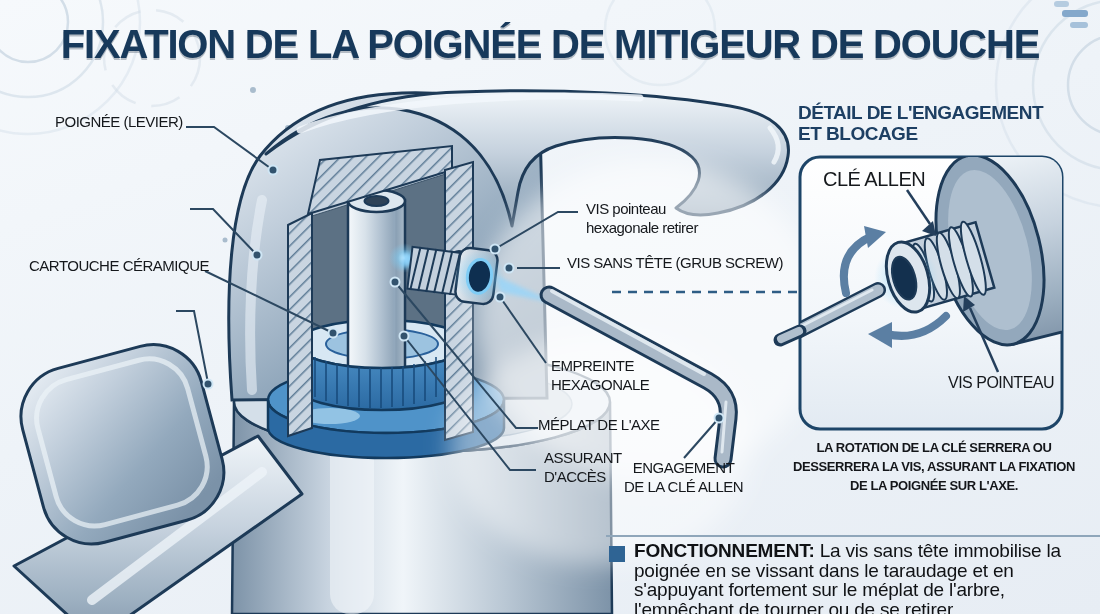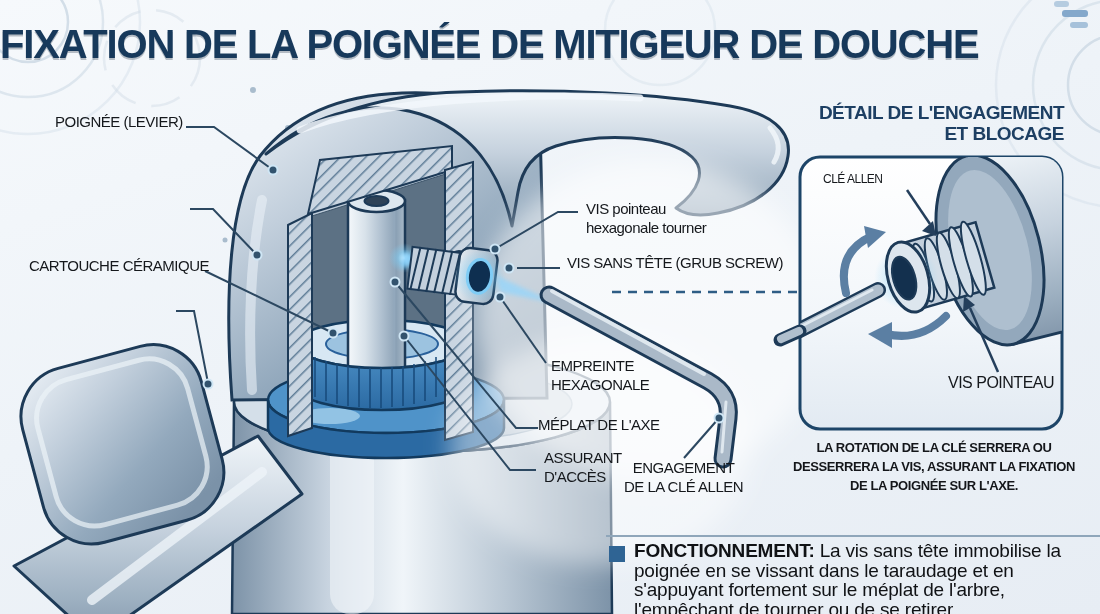--- a/index.html
+++ b/index.html
@@ -4,27 +4,27 @@
 <style>
   html,body{margin:0;padding:0;background:#dfe6ee;}
   #stage{
     position:relative;width:1100px;height:614px;overflow:hidden;
     background:linear-gradient(160deg,#f6f9fc 0%,#eef3f8 45%,#e7edf4 100%);
     font-family:"Liberation Sans",sans-serif;
   }
   #art{position:absolute;left:0;top:0;width:1100px;height:614px;}
   .t{position:absolute;white-space:nowrap;}
   #title{
-    left:0;top:22px;width:1100px;text-align:left;
+    left:0;top:22px;width:1100px;text-align:center;
     font-size:40px;font-weight:bold;letter-spacing:-1.2px;color:#17395b;
     text-shadow:0 2px 0 rgba(13,34,54,.28);
   }
   .lbl{font-size:15px;font-weight:normal;letter-spacing:-0.5px;color:#15181c;line-height:19px;}
   .ctr{text-align:center;}
-  .panelhead{font-size:19px;font-weight:bold;letter-spacing:-0.5px;color:#1d3f63;line-height:21px;text-align:right;white-space:normal;}
+  .panelhead{font-size:19px;font-weight:bold;letter-spacing:-0.5px;color:#1d3f63;line-height:21px;text-align:left;white-space:normal;}
   .caption{font-size:13px;font-weight:bold;letter-spacing:-0.4px;color:#14161a;line-height:19px;text-align:center;white-space:normal;}
   #footer-text{font-size:19px;line-height:19.5px;color:#101215;letter-spacing:-0.2px;white-space:normal;font-weight:normal;}
   #footer-text .b{font-weight:bold;}
   #sep{position:absolute;left:606px;top:535px;width:494px;height:2px;background:#8fa6ba;}
   #bullet{position:absolute;left:609px;top:546px;width:16px;height:16px;background:#2f6494;}
 </style>
 </head>
 <body>
 
 <div id="stage">
@@ -296,39 +296,39 @@
   </g>
 </svg>
 
 <div class="t" id="title">FIXATION DE LA POIGNÉE DE MITIGEUR DE DOUCHE</div>
 
 <div class="t lbl" style="left:55px;top:112px">POIGNÉE (LEVIER)</div>
 <div class="t lbl" style="left:29px;top:256px">CARTOUCHE CÉRAMIQUE</div>
 
 <div class="t lbl" style="left:586px;top:199px">
   <span style="display:block">VIS pointeau</span>
-  <span style="display:block">hexagonale tourner</span>
+  <span style="display:block">hexagonale retirer</span>
 </div>
 <div class="t lbl" style="left:567px;top:253px">VIS SANS TÊTE (GRUB SCREW)</div>
 <div class="t lbl" style="left:551px;top:356px">
   <span style="display:block">EMPREINTE</span>
   <span style="display:block">HEXAGONALE</span>
 </div>
 <div class="t lbl" style="left:538px;top:415px">MÉPLAT DE L'AXE</div>
 <div class="t lbl" style="left:544px;top:448px">
   <span style="display:block">ASSURANT</span>
   <span style="display:block">D'ACCÈS</span>
 </div>
 <div class="t lbl ctr" style="left:616px;top:458px;width:135px">
   <span style="display:block">ENGAGEMENT</span>
   <span style="display:block">DE LA CLÉ ALLEN</span>
 </div>
 
 <div class="t panelhead" style="left:798px;top:102px;width:266px">DÉTAIL DE L'ENGAGEMENT ET BLOCAGE</div>
-<div class="t lbl" style="left:823px;top:170px;font-size:12px">CLÉ ALLEN</div>
+<div class="t lbl" style="left:823px;top:170px;font-size:20px">CLÉ ALLEN</div>
 <div class="t lbl" style="left:948px;top:373px;font-size:16px">VIS POINTEAU</div>
 <div class="t caption" style="left:792px;top:438px;width:284px">LA ROTATION DE LA CLÉ SERRERA OU DESSERRERA LA VIS, ASSURANT LA FIXATION DE LA POIGNÉE SUR L'AXE.</div>
 
 <div id="sep"></div>
 <div id="bullet"></div>
 <div class="t" id="footer-text" style="left:634px;top:541px;width:465px"><span class="b">FONCTIONNEMENT:</span><span> La vis sans tête immobilise la poignée en se vissant dans le taraudage et en s'appuyant fortement sur le méplat de l'arbre, l'empêchant de tourner ou de se retirer accidentellement.</span></div>
 
 </div>
 
 </body></html>

